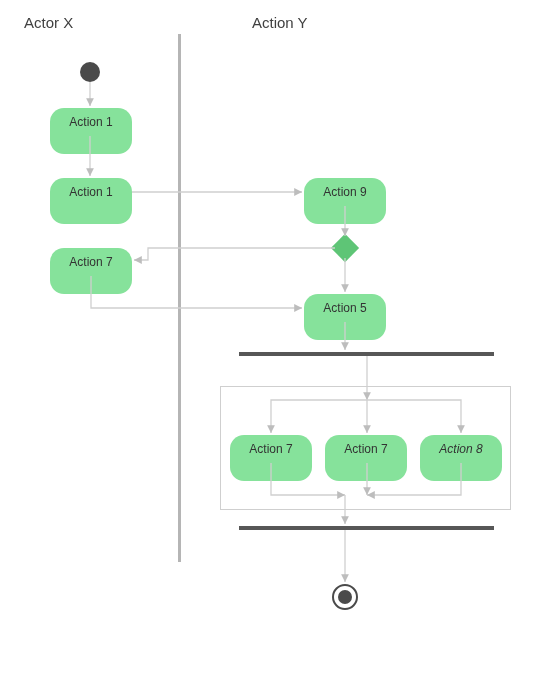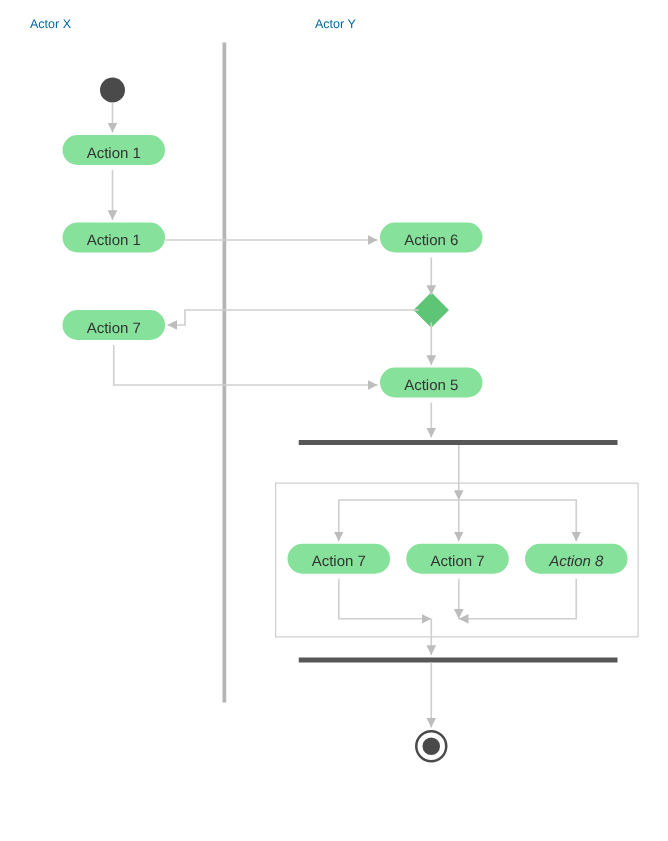--- a/index.html
+++ b/index.html
@@ -9,34 +9,34 @@
     width: 534px;
     height: 673px;
     font-family: Arial, Helvetica, sans-serif;
     font-size: 12px;
     color: #333;
     position: relative;
     overflow: hidden;
   }
   .lane-title {
     position: absolute;
-    font-size: 10px;
-    color: #0369a1;
+    font-size: 15px;
+    color: #404040;
   }
   .swimlane-divider {
     position: absolute;
     background: #b5b5b5;
     width: 3px;
   }
   .action {
     position: absolute;
     background: #86e29b;
     color: #333;
     border-radius: 14px;
-    height: 24px;
+    height: 46px;
     line-height: 28px;
     text-align: center;
     font-size: 12px;
   }
   .start-node {
     position: absolute;
     width: 20px;
     height: 20px;
     background: #4a4a4a;
     border-radius: 50%;
@@ -71,31 +71,31 @@
   .outline {
     position: absolute;
     border: 1px solid #cfcfcf;
     background: transparent;
   }
 </style>
 </head>
 <body>
 
 <div class="lane-title" style="left:24px; top:14px;">Actor X</div>
-<div class="lane-title" style="left:252px; top:14px;">Actor Y</div>
+<div class="lane-title" style="left:252px; top:14px;">Action Y</div>
 
 <div class="swimlane-divider" style="left:178px; top:34px; height:528px;"></div>
 
 <div class="start-node" style="left:80px; top:62px;"></div>
 
 <div class="action" style="left:50px; top:108px; width:82px;">Action 1</div>
 <div class="action" style="left:50px; top:178px; width:82px;">Action 1</div>
 <div class="action" style="left:50px; top:248px; width:82px;">Action 7</div>
 
-<div class="action" style="left:304px; top:178px; width:82px;">Action 6</div>
+<div class="action" style="left:304px; top:178px; width:82px;">Action 9</div>
 <div class="action" style="left:304px; top:294px; width:82px;">Action 5</div>
 
 <div class="decision" style="left:335px; top:238px;"></div>
 
 <div class="sync-bar" style="left:239px; top:352px; width:255px;"></div>
 <div class="sync-bar" style="left:239px; top:526px; width:255px;"></div>
 
 <div class="outline" style="left:220px; top:386px; width:289px; height:122px;"></div>
 
 <div class="action" style="left:230px; top:435px; width:82px;">Action 7</div>

